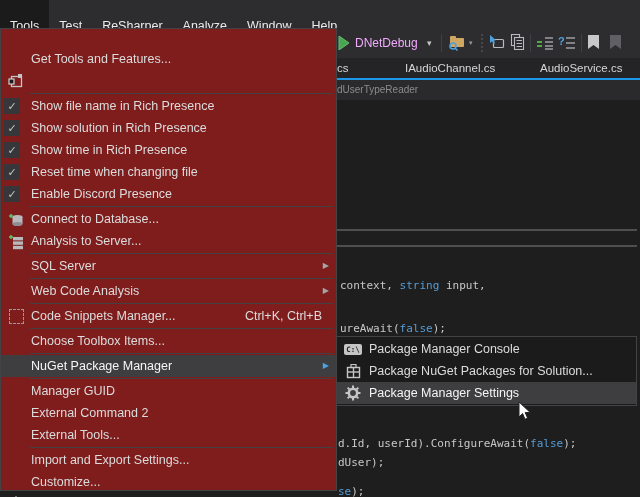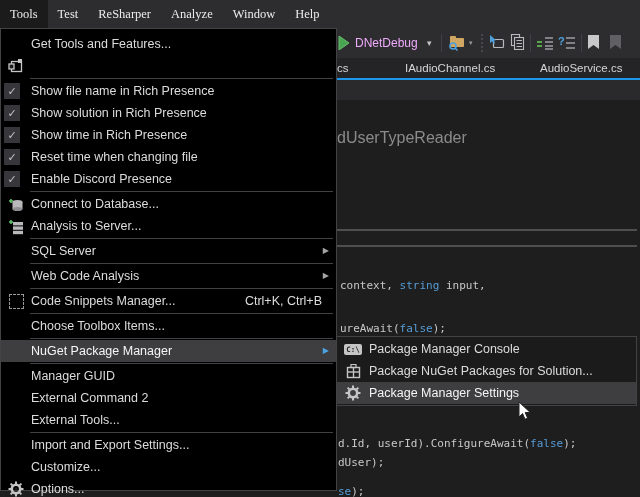--- a/index.html
+++ b/index.html
@@ -2,50 +2,50 @@
 <html><head>
 <meta charset="utf-8">
 <style>
   html,body{margin:0;padding:0;background:#111;}
   .screen{position:relative;width:640px;height:497px;overflow:hidden;background:#1e1e1e;
           font-family:"Liberation Sans",sans-serif;-webkit-font-smoothing:antialiased;}
 
   
   .menubar{position:absolute;top:0;left:0;right:0;height:28px;background:#2d2d30;display:flex;
            font-size:12.5px;color:#ececec;z-index:5;}
-  .mb-item{padding:0 10px;line-height:28px;cursor:default;font-family:Liberation Serif, serif;}
+  .mb-item{padding:12px 10px;line-height:28px;cursor:default;}
   .mb-item.open{background:#1b1b1c;}
 
   
   .toolbar{position:absolute;top:28px;left:0;right:0;height:30px;background:#2d2d30;z-index:1;}
   .tb-abs{position:absolute;}
   .tb-text{font-size:12px;color:#f0abfc;line-height:30px;}
   .tb-chev{font-size:9px;color:#c5c5c5;line-height:30px;}
   .tb-sep{position:absolute;top:6px;width:1px;height:18px;background:#3f3f46;}
   .tb-grip{position:absolute;top:6px;height:18px;width:0;border-left:2px dotted #48484c;}
 
   
   .tabbar{position:absolute;top:58px;left:0;right:0;height:20px;background:#242426;z-index:1;}
   .tab{position:absolute;top:0;height:20px;line-height:20px;font-size:11.5px;color:#d6d6d6;}
   .tab-underline{position:absolute;top:78px;left:0;right:0;height:2px;background:#1c97ea;z-index:1;}
 
   
   .navbar{position:absolute;top:80px;left:0;right:0;height:20px;background:#2a2a2d;z-index:1;}
-  .crumb{position:absolute;left:337px;top:0;line-height:20px;font-size:16px;color:#8b8b8b;margin-top:48px;}
+  .crumb{position:absolute;left:337px;top:0;line-height:20px;font-size:10px;color:#8b8b8b;}
 
   
   .editor{position:absolute;top:100px;left:0;right:0;bottom:0;background:#1e1e1e;z-index:0;
           font-family:"DejaVu Sans Mono",monospace;font-size:11px;color:#c8c8c8;}
   .code-line{position:absolute;white-space:pre;line-height:14px;}
   .kw{color:#569cd6;}
   .hline{position:absolute;left:337px;width:300px;height:2px;background:#4f4f52;}
 
   
-  .menu{position:absolute;top:28px;left:0;width:337px;height:463px;background:#000000;
-        border:1px solid #434346;box-sizing:border-box;z-index:10;padding-top:4px;}
+  .menu{position:absolute;top:28px;left:0;width:337px;height:463px;background:#7f1d1d;
+        border:1px solid #434346;box-sizing:border-box;z-index:10;padding-top:19px;}
   .menu-row{position:relative;height:22px;display:flex;align-items:center;color:#dcdcdc;
             font-size:12.5px;cursor:default;}
   .menu-row.hl{background:#3e3e40;color:#f5f5f5;}
   .mi-icon{flex:0 0 30px;width:30px;display:flex;justify-content:center;align-items:center;height:22px;}
   .mi-label{flex:1;white-space:nowrap;overflow:hidden;}
   .mi-short{padding-right:14px;white-space:nowrap;}
   .mi-arrow{position:absolute;right:7px;top:50%;transform:translateY(-52%);font-size:8px;color:#a5a5a5;}
   .mi-arrow.blue{color:#4ba3e3;}
   .menu-sep{height:1px;background:#404045;margin:1px 3px 1px 29px;}
   .check{position:absolute;left:3px;top:3px;width:16px;height:16px;background:#37373b;

